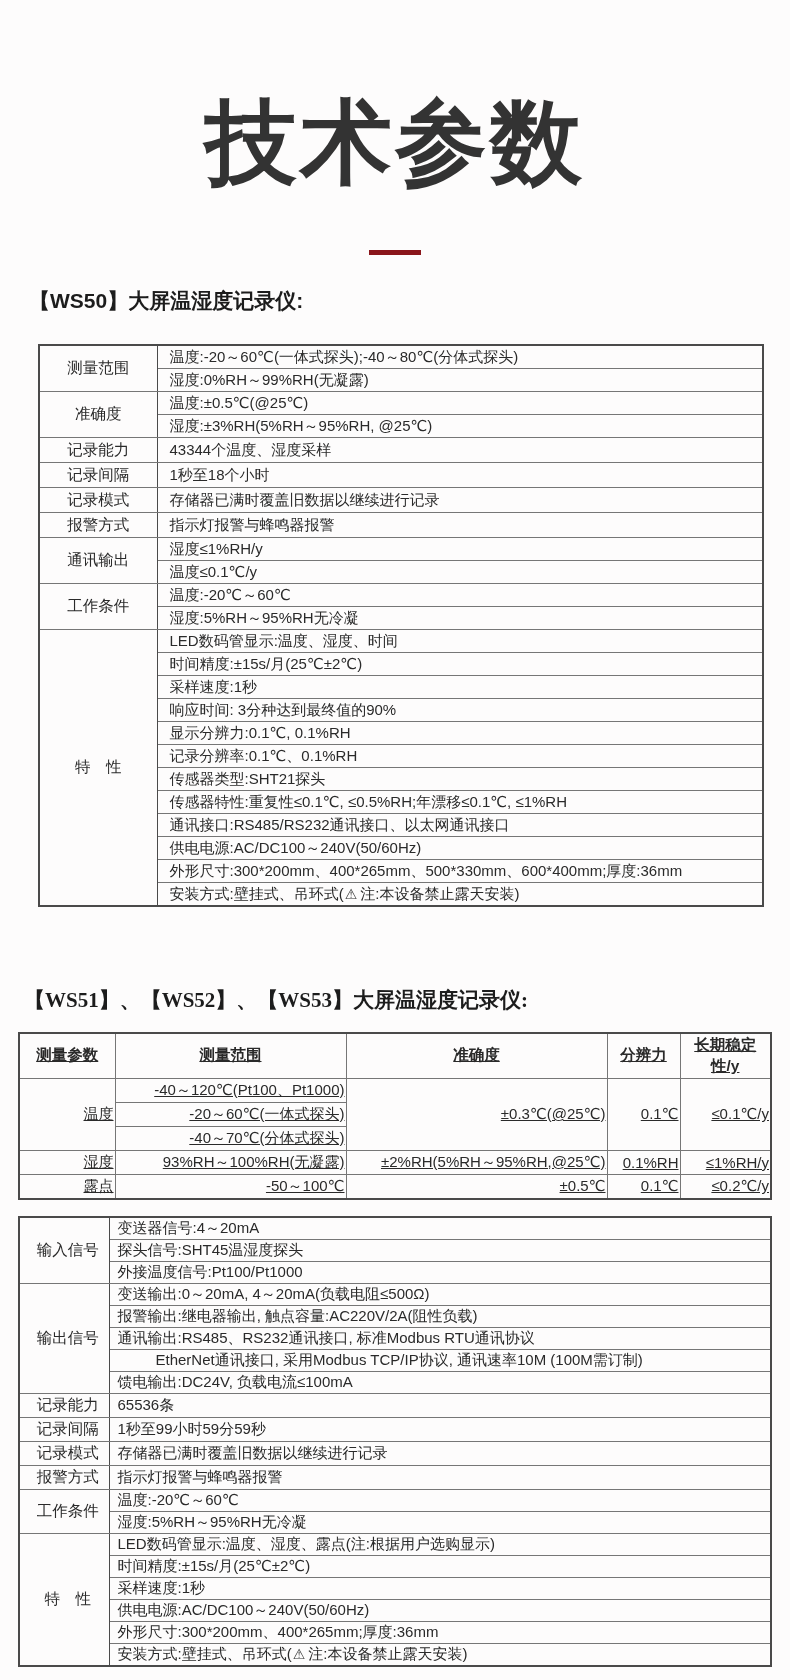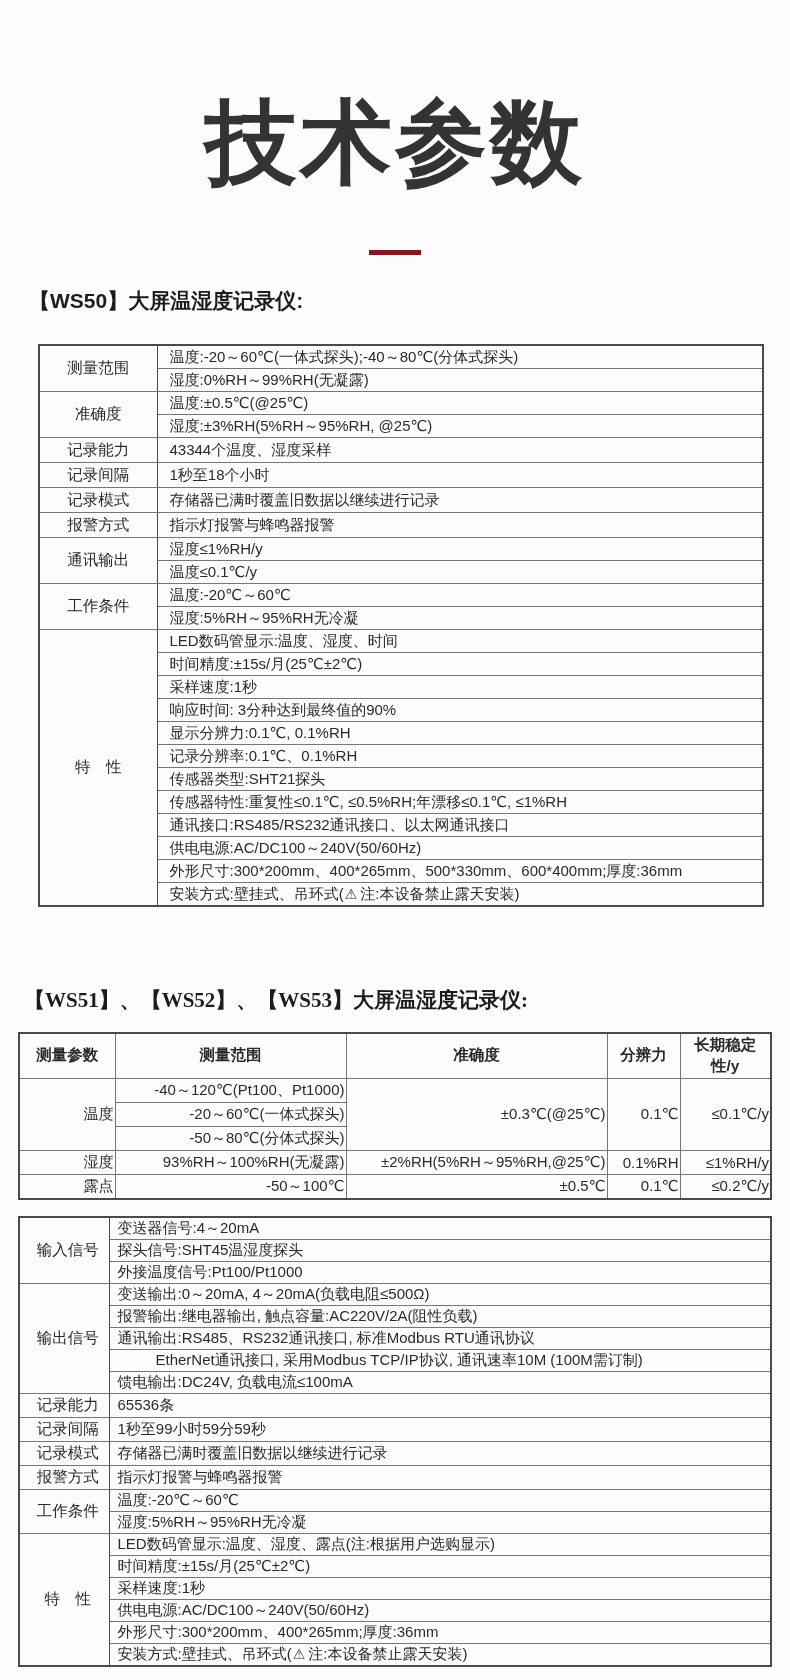--- a/index.html
+++ b/index.html
@@ -31,21 +31,21 @@
     text-align:center;vertical-align:middle;
     border-right:1px solid #4a4a4a;
     font-size:15.5px;
   }
   .value-cell{padding:0 6px 0 12px;vertical-align:middle;font-size:15px;}
   .value-cell.indent{padding-left:46px;}
   
   .t1{margin:30px 0 0 38px;width:724px;}
   .t1 td{height:22px;}
   
-  .param-table{margin:17px 0 0 18px;width:752px;}
+  .param-table{margin:17px 0 0 18px;width:752px;text-decoration:underline;}
   .param-table th{height:28px;font-size:15.5px;font-weight:700;text-align:center;}
   .param-table td{height:21px;font-size:15px;text-align:right;vertical-align:middle;}
   
   .t3{margin:16px 0 0 18px;width:752px;}
   .t3 td{height:21px;padding-left:8px;}
   .warn-icon{
     display:inline-block;margin:0 3px 0 1px;
     font-family:"DejaVu Sans",sans-serif;font-size:14px;color:#2a2a2a;
   }
 </style>
@@ -174,21 +174,21 @@
           <td rowspan="3">温度</td>
           <td>-40～120℃(Pt100、Pt1000)</td>
           <td rowspan="3">±0.3℃(@25℃)</td>
           <td rowspan="3">0.1℃</td>
           <td rowspan="3">≤0.1℃/y</td>
         </tr>
         <tr>
           <td>-20～60℃(一体式探头)</td>
         </tr>
         <tr>
-          <td>-50～80℃(分体式探头)</td>
+          <td>-40～70℃(分体式探头)</td>
         </tr>
         <tr class="group-start">
           <td>湿度</td>
           <td>93%RH～100%RH(无凝露)</td>
           <td>±2%RH(5%RH～95%RH,@25℃)</td>
           <td>0.1%RH</td>
           <td>≤1%RH/y</td>
         </tr>
         <tr class="group-start">
           <td>露点</td>

